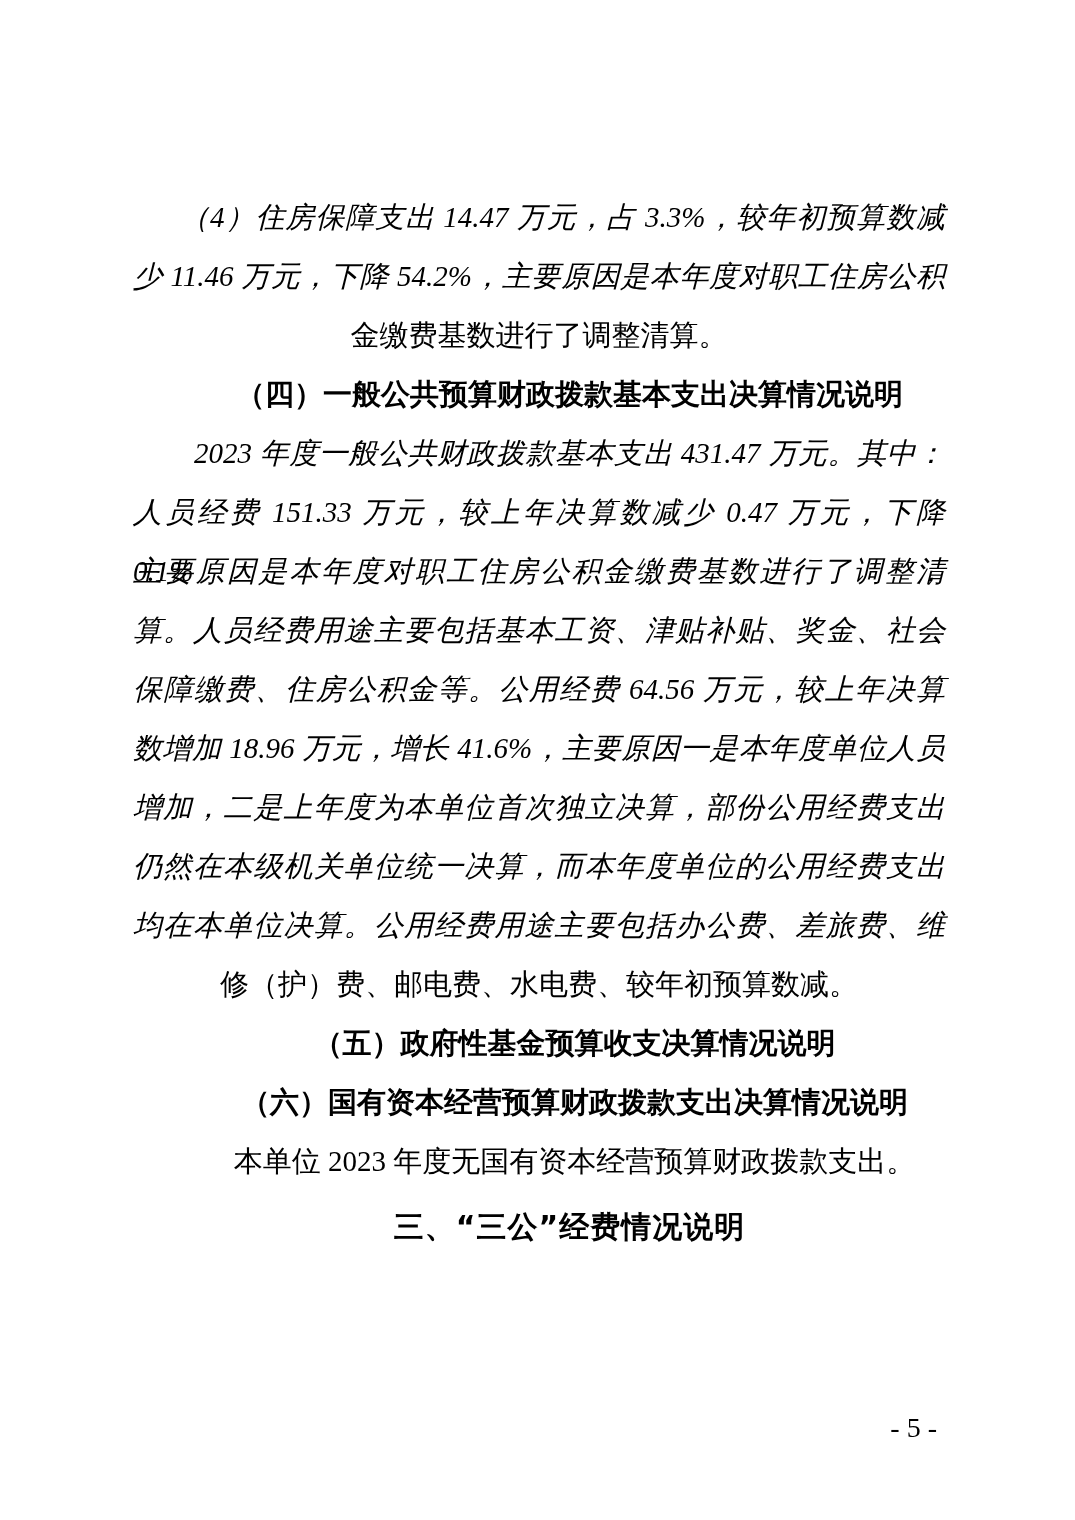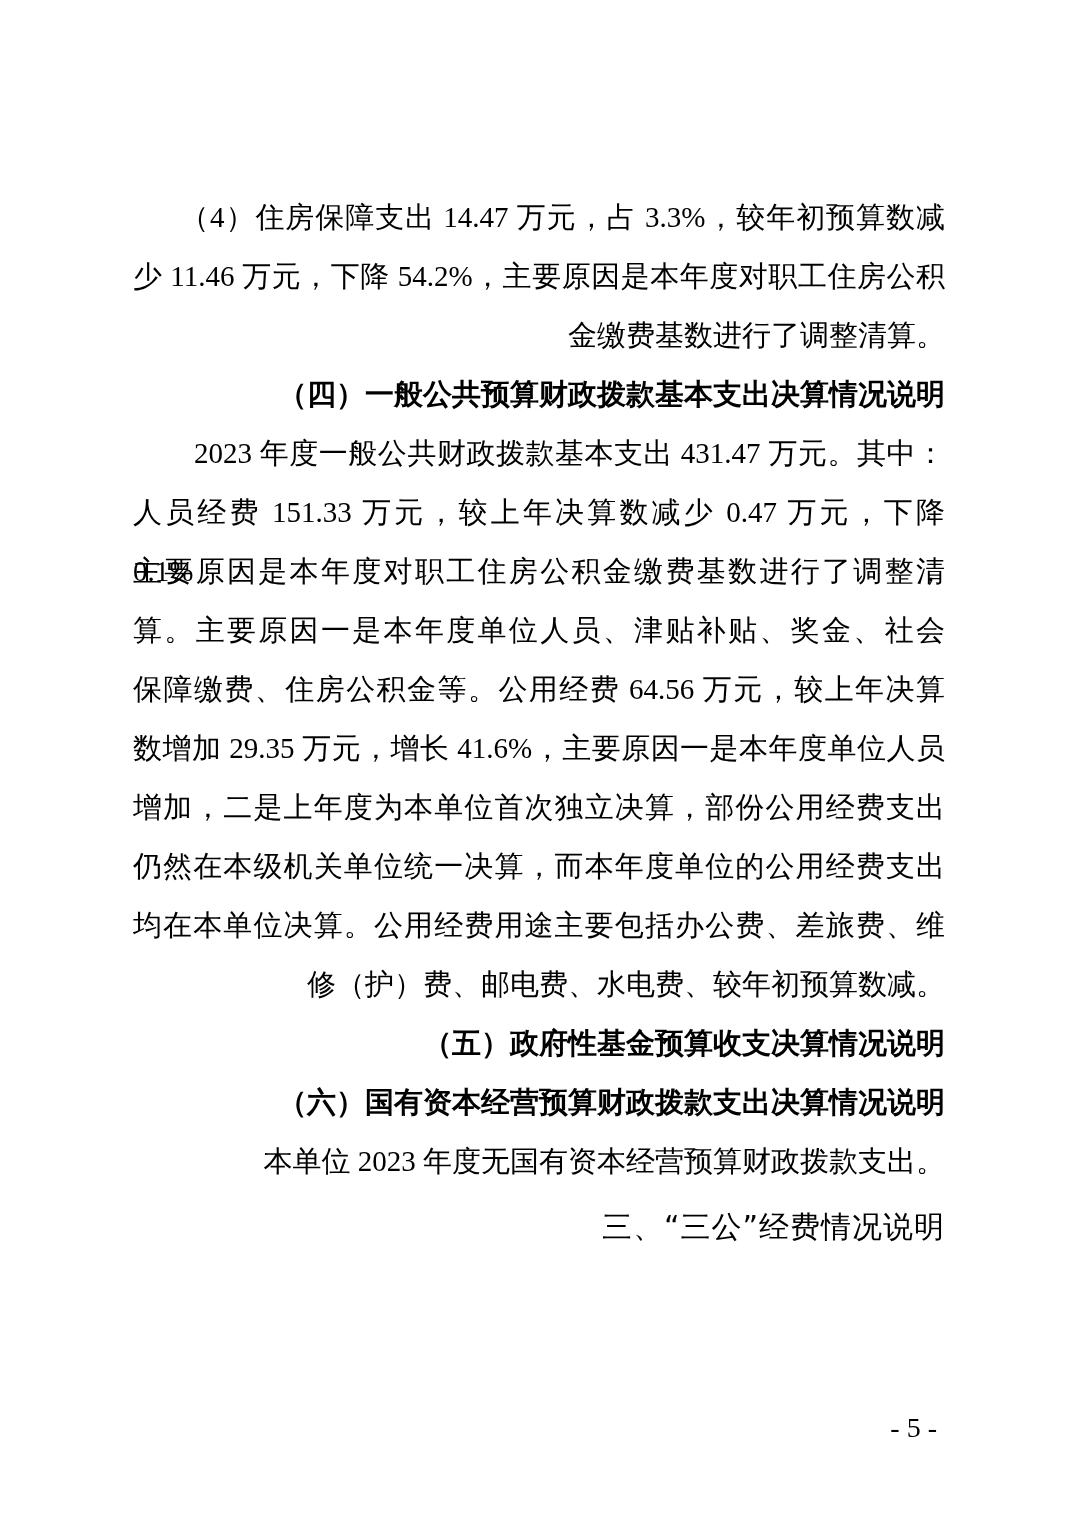--- a/index.html
+++ b/index.html
@@ -20,35 +20,36 @@
     position: absolute;
     left: 133px;
     top: 188px;
     width: 812px;
   }
   .line {
     font-size: 29px;
     line-height: 59px;
     height: 59px;
     white-space: nowrap;
-    text-align: right;
+    text-align: center;
   }
   .just {
     white-space: normal;
     text-align: justify;
     text-align-last: justify;
+    font-style: italic;
   }
   .ind47 { padding-left: 47px; }
   .ind61 { padding-left: 61px; }
   .ind71 { padding-left: 71px; }
   .heading {
     font-weight: bold;
   }
   .heading-black {
-    font-weight: normal;
+    font-weight: bold;
     font-family: "DejaVu Sans", "Liberation Sans", sans-serif;
     font-size: 30px;
     margin-top: 6px;
     letter-spacing: 1px;
   }
   .page-number {
     position: absolute;
     top: 1410px;
     right: 138px;
     font-size: 28px;
@@ -60,23 +61,23 @@
 
 <div class="page">
   <div class="content">
     <div class="line ind47 just">（4）住房保障支出 14.47 万元，占 3.3%，较年初预算数减</div>
     <div class="line just">少 11.46 万元，下降 54.2%，主要原因是本年度对职工住房公积</div>
     <div class="line">金缴费基数进行了调整清算。</div>
     <div class="line ind61 heading">（四）一般公共预算财政拨款基本支出决算情况说明</div>
     <div class="line ind61 just">2023 年度一般公共财政拨款基本支出 431.47 万元。其中：</div>
     <div class="line just">人员经费 151.33 万元，较上年决算数减少 0.47 万元，下降 0.1%，</div>
     <div class="line just">主要原因是本年度对职工住房公积金缴费基数进行了调整清</div>
-    <div class="line just">算。主要原因一是本年度单位人员、津贴补贴、奖金、社会</div>
+    <div class="line just">算。人员经费用途主要包括基本工资、津贴补贴、奖金、社会</div>
     <div class="line just">保障缴费、住房公积金等。公用经费 64.56 万元，较上年决算</div>
-    <div class="line just">数增加 29.35 万元，增长 41.6%，主要原因一是本年度单位人员</div>
+    <div class="line just">数增加 18.96 万元，增长 41.6%，主要原因一是本年度单位人员</div>
     <div class="line just">增加，二是上年度为本单位首次独立决算，部份公用经费支出</div>
     <div class="line just">仍然在本级机关单位统一决算，而本年度单位的公用经费支出</div>
     <div class="line just">均在本单位决算。公用经费用途主要包括办公费、差旅费、维</div>
     <div class="line">修（护）费、邮电费、水电费、较年初预算数减。</div>
     <div class="line ind71 heading">（五）政府性基金预算收支决算情况说明</div>
     <div class="line ind71 heading">（六）国有资本经营预算财政拨款支出决算情况说明</div>
     <div class="line ind71">本单位 2023 年度无国有资本经营预算财政拨款支出。</div>
     <div class="line ind61 heading-black">三、“三公”经费情况说明</div>
   </div>
   <div class="page-number">- 5 -</div>

